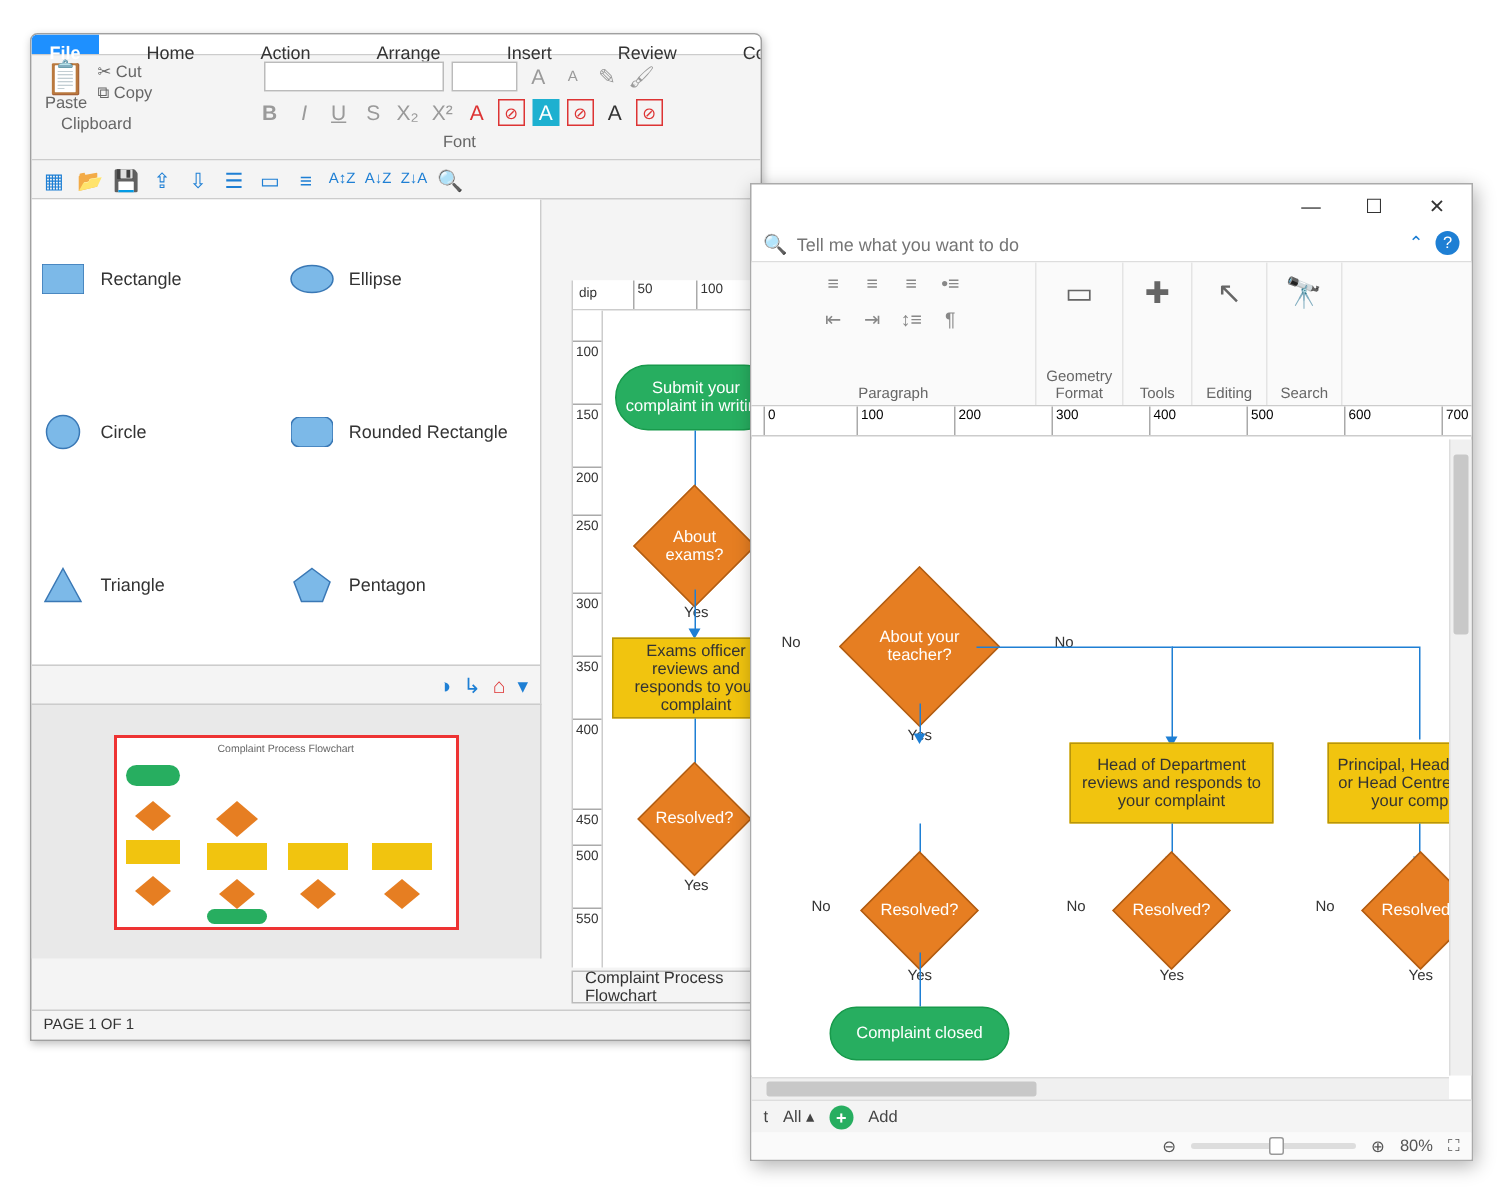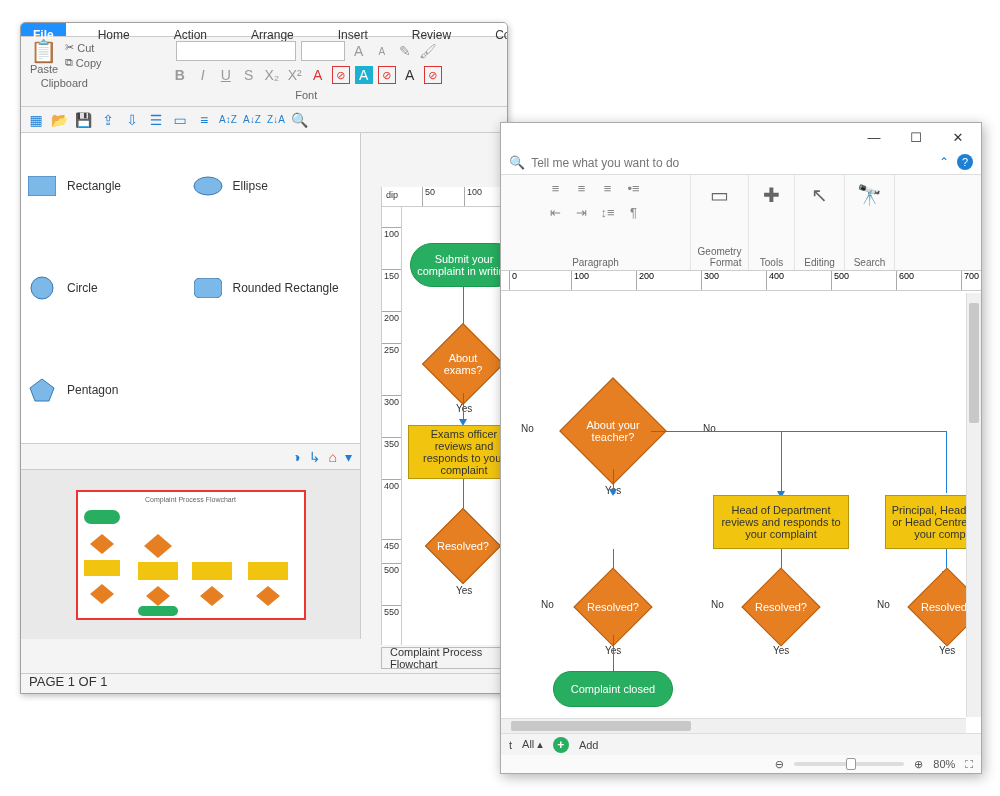--- a/index.html
+++ b/index.html
@@ -41,21 +41,21 @@
   .body-area{display:flex; height: calc(100% - 22px - 26px - 70px - 26px - 20px);}
   .shapes-pane{width:340px;border-right:1px solid #ccc;background:#fff;overflow:hidden;display:flex;flex-direction:column;}
   .shape-grid{flex:1;padding:8px 6px;display:grid;grid-template-columns:1fr 1fr;gap:12px 4px;overflow:auto;}
   .shape-cell{display:flex;align-items:center;gap:10px;font-size:12px;color:#333;}
   .sic{width:30px;height:30px;display:flex;align-items:center;justify-content:center;}
   .toolrow{height:26px;border-top:1px solid #ccc;background:#f4f4f4;display:flex;justify-content:flex-end;align-items:center;gap:8px;padding:0 8px;color:#1e7fd4;font-size:14px;}
 
   .preview-pane{width:340px;height:170px;border-top:1px solid #ccc;border-right:1px solid #ccc;background:#e9e9e9;padding:12px;display:flex;align-items:center;justify-content:center;}
   .preview-inner{background:#fff;border:2px solid #e33;width:230px;height:130px;position:relative;}
 
-  .status{position:absolute;bottom:0;left:0;right:0;height:20px;border-top:1px solid #ccc;background:#f4f4f4;font-size:13px;display:flex;padding:0 8px;color:#333;}
+  .status{position:absolute;bottom:0;left:0;right:0;height:20px;border-top:1px solid #ccc;background:#f4f4f4;font-size:10px;display:flex;align-items:center;padding:0 8px;color:#333;}
 
   .mac-canvas{position:absolute;left:360px;top:164px;right:0;bottom:48px;background:#fff;border-left:1px solid #ccc;}
   .ruler-h{height:20px;border-bottom:1px solid #ccc;background:#fff;font-size:9px;display:flex;position:relative;}
   .ruler-h .unit{position:absolute;left:4px;top:3px;color:#333;}
   .ruler-h .tick{position:absolute;top:0;height:100%;border-left:1px solid #aaa;font-size:9px;color:#333;padding-left:2px;}
   .ruler-v{width:20px;border-right:1px solid #ccc;background:#fff;position:absolute;left:0;top:20px;bottom:0;}
   .ruler-v .tick{position:absolute;left:0;width:100%;border-top:1px solid #aaa;font-size:9px;color:#333;padding-top:1px;text-align:center;}
   .canvas-inner{position:absolute;left:20px;top:20px;right:0;bottom:0;overflow:hidden;}
 
   .mac-tab{position:absolute;left:360px;bottom:24px;height:22px;border:1px solid #bbb;background:#f4f4f4;font-size:11px;padding:2px 8px;display:flex;align-items:center;color:#333;}
@@ -72,21 +72,21 @@
   
   .win-win{position:absolute;left:500px;top:122px;width:482px;height:652px;background:#fff;border:1px solid #aaa;box-shadow:2px 3px 12px rgba(0,0,0,.3);}
   .win-title{height:28px;display:flex;justify-content:flex-end;align-items:center;padding:0 2px;}
   .wbtn{width:42px;height:26px;display:flex;align-items:center;justify-content:center;color:#333;font-size:13px;}
   .tell{height:24px;display:flex;align-items:center;gap:6px;padding:0 8px;border-bottom:1px solid #ddd;}
   .tell .mag{color:#888;font-size:13px;}
   .tell input{border:none;outline:none;font-size:12px;color:#888;flex:1;}
   .help{position:absolute;right:8px;top:31px;display:flex;gap:8px;align-items:center;color:#1e7fd4;font-size:12px;}
   .ribbon2{height:96px;border-bottom:1px solid #ccc;background:#fafafa;display:flex;}
   .r2grp{border-right:1px solid #e4e4e4;padding:6px 10px 2px;display:flex;flex-direction:column;align-items:center;justify-content:space-between;}
-  .r2grp .glabel{font-size:10px;color:#666;text-align:right;}
+  .r2grp .glabel{font-size:10px;color:#666;text-align:center;}
   .r2icons{display:grid;grid-template-columns:repeat(4,20px);gap:6px;}
   .r2icons .ic{width:18px;height:18px;color:#888;font-size:13px;text-align:center;}
   .r2big{width:28px;height:28px;color:#666;font-size:20px;display:flex;align-items:center;justify-content:center;}
 
   .win-ruler-h{height:20px;border-bottom:1px solid #ccc;position:relative;font-size:9px;background:#fff;}
   .win-ruler-h .tick{position:absolute;top:0;height:100%;border-left:1px solid #aaa;padding-left:2px;}
   .win-canvas{position:absolute;left:0;top:170px;right:15px;bottom:56px;overflow:hidden;background:#fff;}
 
   .vsb{position:absolute;right:0;top:170px;bottom:56px;width:15px;background:#f0f0f0;border-left:1px solid #ddd;}
   .vsb .thumb{position:absolute;left:2px;right:2px;top:10px;height:120px;background:#c8c8c8;border-radius:2px;}
@@ -212,20 +212,28 @@
             <span class="sic">
                 <svg class="shape" width="28" height="20">
                   <rect width="28" height="20" rx="6" fill="#7cb9e8" stroke="#3a78b5"></rect>
                 </svg>
               </span>
             <span>Rounded Rectangle</span>
           </div>
           <div class="shape-cell">
             <span class="sic">
                 <svg class="shape" width="26" height="24">
+                  <polygon points="13,1 25,23 1,23" fill="#7cb9e8" stroke="#3a78b5"></polygon>
+                </svg>
+              </span>
+            <span>Triangle</span>
+          </div>
+          <div class="shape-cell">
+            <span class="sic">
+                <svg class="shape" width="26" height="24">
                   <polygon points="13,1 25,10 20,23 6,23 1,10" fill="#7cb9e8" stroke="#3a78b5"></polygon>
                 </svg>
               </span>
             <span>Pentagon</span>
           </div>
         </div>
         <div class="toolrow">
           <span>◑</span>
           <span>↳</span>
           <span style="color:#d33;">⌂</span>

